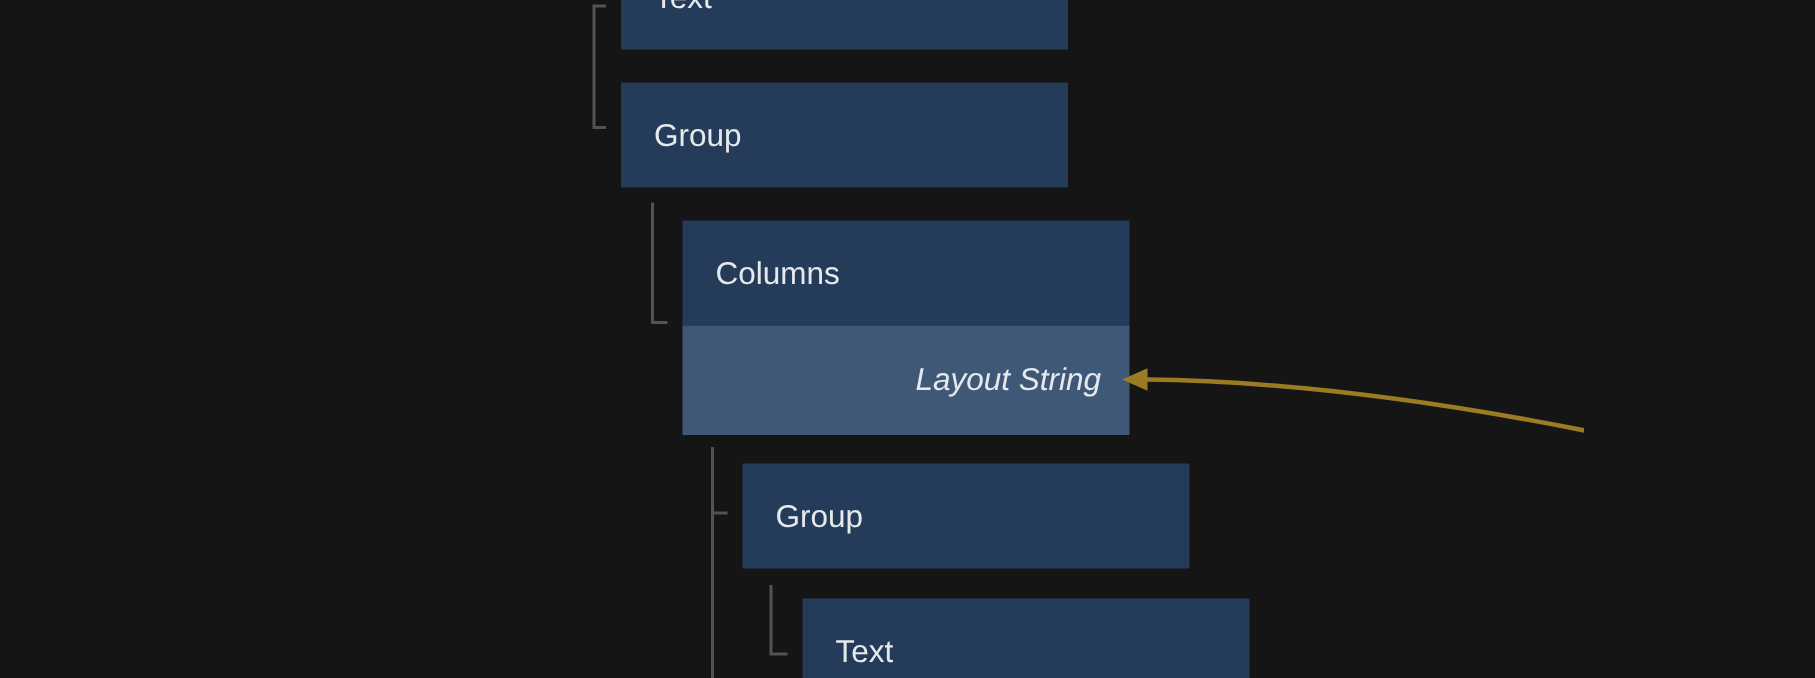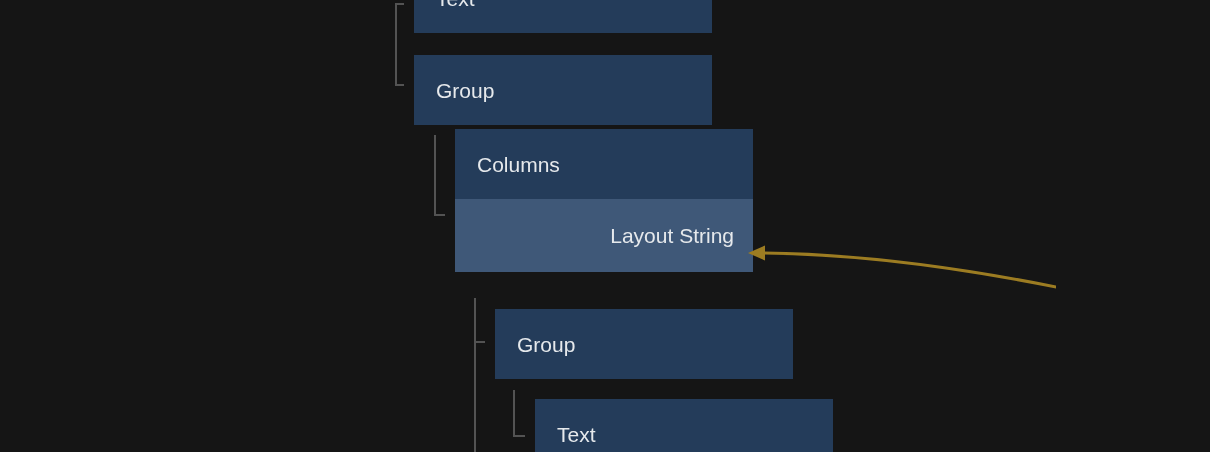--- a/index.html
+++ b/index.html
@@ -41,24 +41,25 @@
     align-items: center;
     padding-left: 22px;
   }
   .node-port {
     height: 73px;
     background: var(--port-fill);
     display: flex;
     align-items: center;
     justify-content: flex-end;
     padding-right: 19px;
+    font-style: italic;
   }
   #node-text-1   { left: 414px; top: -37px; }
   #node-group-1  { left: 414px; top: 55px; }
-  #node-columns  { left: 455px; top: 129px; }
+  #node-columns  { left: 455px; top: 147px; }
   #node-group-2  { left: 495px; top: 309px; }
   #node-text-2   { left: 535px; top: 399px; }
   svg.overlay {
     position: absolute;
     left: 0; top: 0;
     width: 1210px;
     height: 452px;
     pointer-events: none;
   }
   .tree-line {

